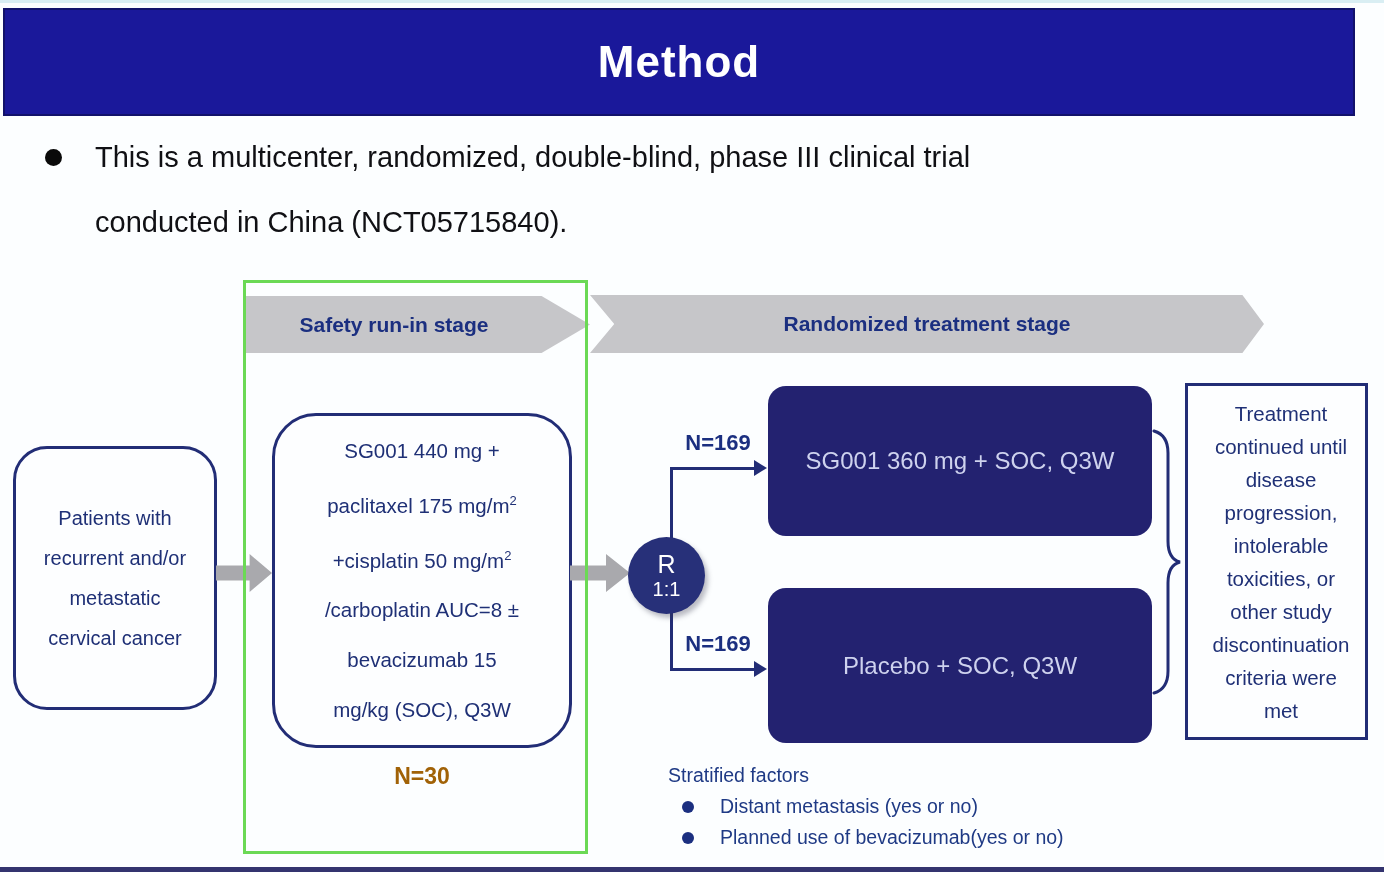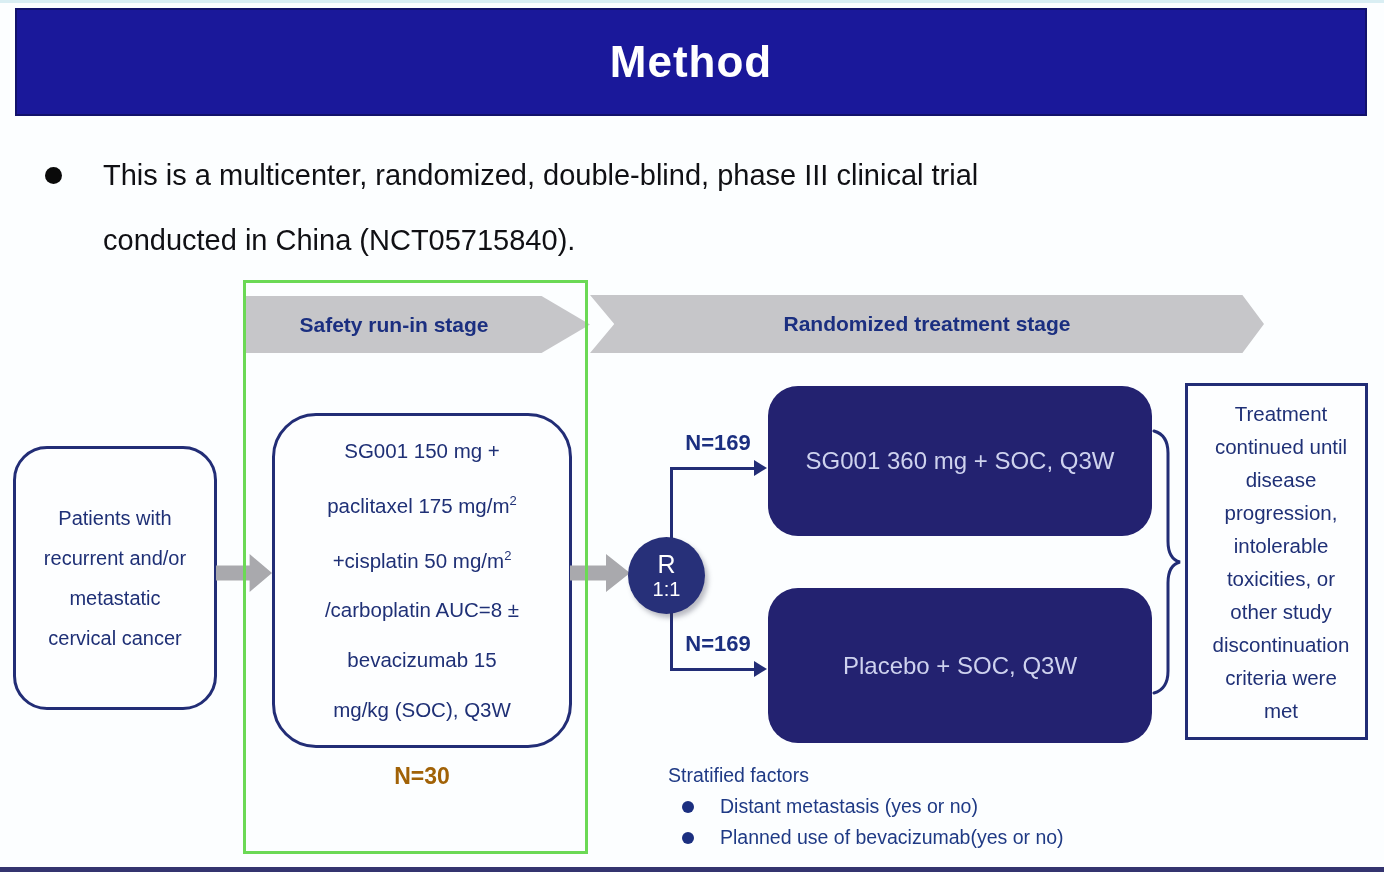--- a/index.html
+++ b/index.html
@@ -3,28 +3,28 @@
 <meta charset="utf-8">
 <style>
   html,body { margin:0; padding:0; background:#ffffff; }
   .slide {
     position:relative; width:1384px; height:872px; overflow:hidden;
     background:#fcfeff; font-family:"Liberation Sans", sans-serif;
     border-top:3px solid #d9eef3; box-sizing:border-box;
   }
   
   .banner {
-    position:absolute; left:15px; top:5px; width:1352px; height:108px;
+    position:absolute; left:3px; top:5px; width:1352px; height:108px;
     background:#1a189a; border:2px solid #12126b; box-sizing:border-box;
     display:flex; align-items:center; justify-content:center;
   }
   .banner-title { color:#ffffff; font-size:44px; font-weight:bold; letter-spacing:1px; }
 
   
-  .intro { position:absolute; left:45px; top:140px; display:flex;gap:8px; }
+  .intro { position:absolute; left:45px; top:122px; display:flex; }
   .intro-bullet { width:17px; height:17px; border-radius:50%; background:#0a0a0a; margin-top:24px; flex:0 0 auto; }
   .intro-text { margin-left:33px; font-size:29px; color:#101014; line-height:65px; }
 
   
   .safety-frame {
     position:absolute; left:243px; top:277px; width:339px; height:568px;
     border:3px solid #6bd955; z-index:6; pointer-events:none;
   }
 
   
@@ -96,21 +96,21 @@
 
   .n169 {
     position:absolute; width:84px; text-align:center; font-weight:bold;
     font-size:22px; color:#1b2f80; z-index:3;
   }
   .n169.top { left:676px; top:427px; }
   .n169.bottom { left:676px; top:628px; }
 
   
   .arm {
-    position:absolute; left:768px; width:384px; background:#232270; border-radius:30px;
+    position:absolute; left:768px; width:384px; background:#232270; border-radius:18px;
     display:flex; align-items:center; justify-content:center; z-index:3;
   }
   .arm.one { top:383px; height:150px; }
   .arm.two { top:585px; height:155px; }
   .arm-label { color:#ced2ee; font-size:24px; }
 
   
   .brace-svg { position:absolute; left:1148px; top:426px; z-index:3; }
   .outcome-box {
     position:absolute; left:1185px; top:380px; width:183px; height:357px;
@@ -162,21 +162,21 @@
         <div class="line">metastatic</div>
         <div class="line">cervical cancer</div>
       </div>
   </div>
 
   <div class="mini-arrow a1"></div>
   <div class="mini-arrow a2"></div>
 
   <div class="safety-box">
     <div>
-        <div class="line">SG001 150 mg +</div>
+        <div class="line">SG001 440 mg +</div>
         <div class="line">paclitaxel 175 mg/m<sup>2</sup></div>
         <div class="line">+cisplatin 50 mg/m<sup>2</sup></div>
         <div class="line">/carboplatin AUC=8 ±</div>
         <div class="line">bevacizumab 15</div>
         <div class="line">mg/kg (SOC), Q3W</div>
       </div>
   </div>
   <div class="n30">N=30</div>
 
   <div class="r-circle">

